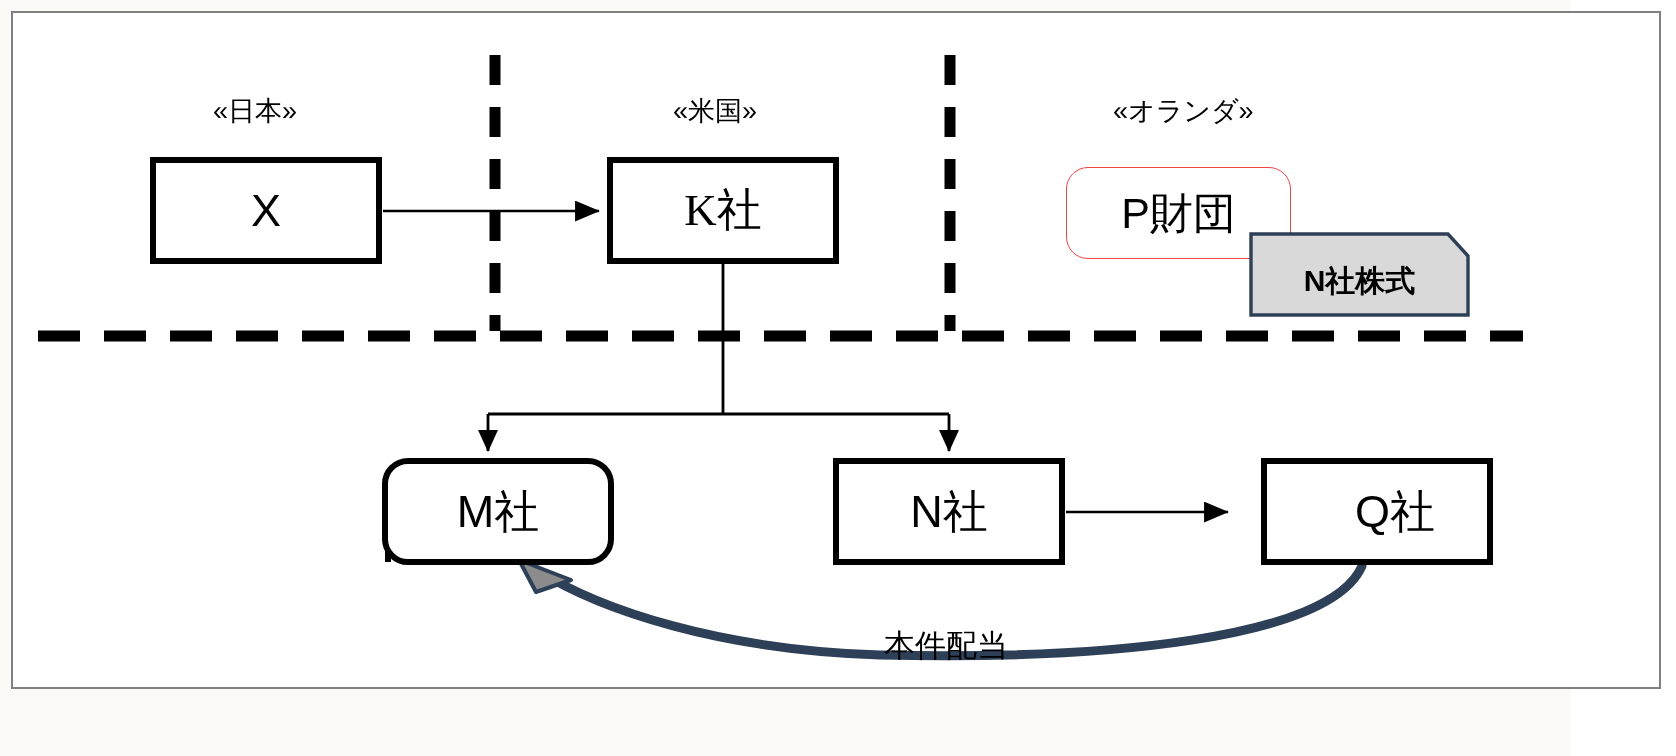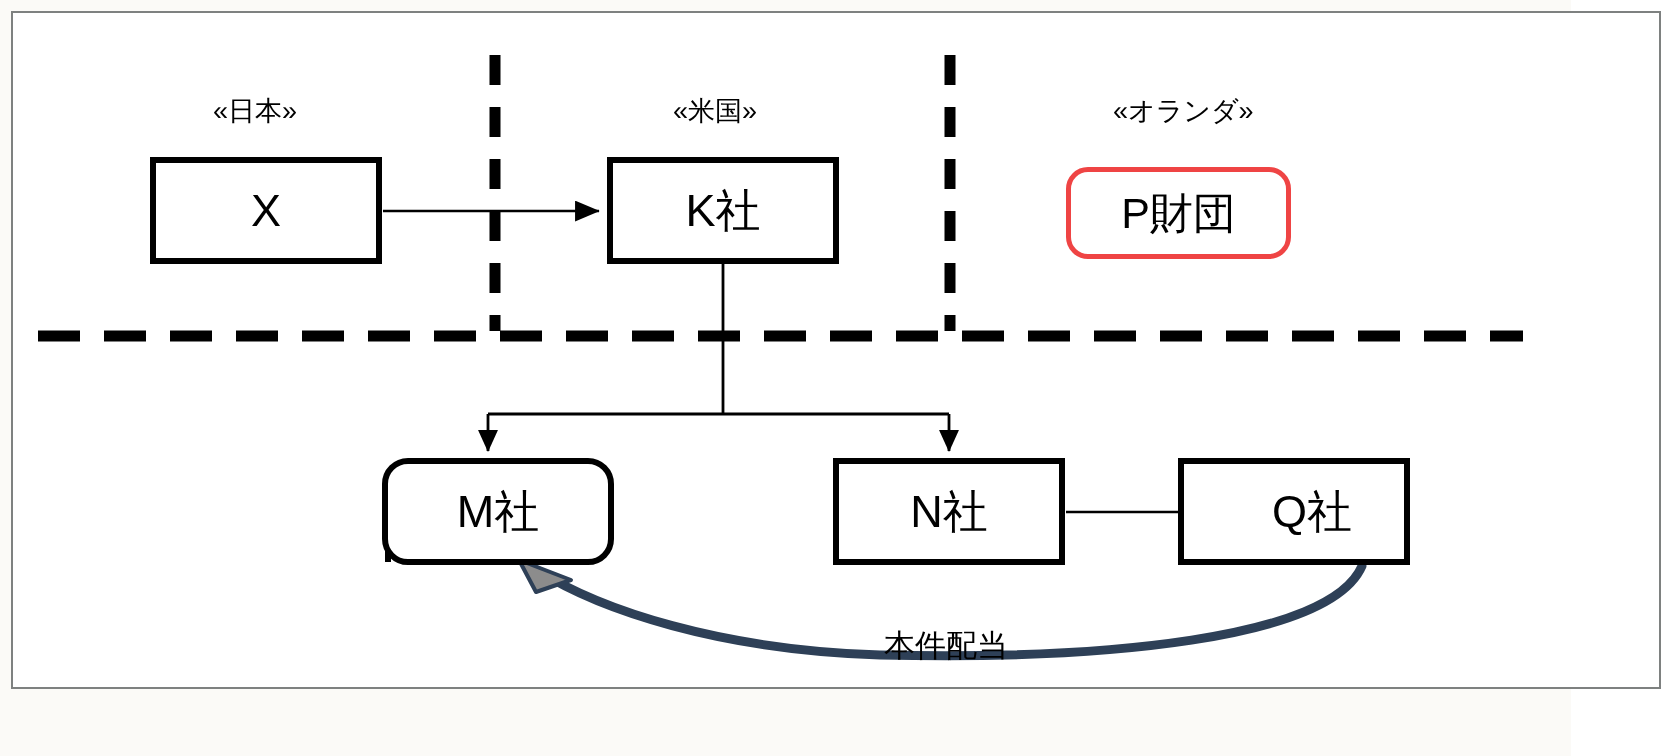--- a/index.html
+++ b/index.html
@@ -49,21 +49,21 @@
     justify-content: center;
     color: #000000;
     font-size: 45px;
     font-weight: 400;
     line-height: 1;
     letter-spacing: 0px;
   }
   .rounded-box {
     position: absolute;
     background: #FFFFFF;
-    border: 5px solid #ef4444;
+    border: 1px solid #ef4444;
     border-radius: 22px;
     box-sizing: border-box;
     display: flex;
     align-items: center;
     justify-content: center;
     color: #000000;
     font-size: 43px;
     font-weight: 400;
     line-height: 1;
   }
@@ -145,27 +145,33 @@
 
   <div class="region-label" style="left:213px; top:98px;">«日本»</div>
 
   <div class="region-label" style="left:673px; top:98px;">«米国»</div>
 
   <div class="region-label" style="left:1113px; top:98px;">«オランダ»</div>
 
 
   <div class="box" style="left:150px; top:157px; width:232px; height:107px;">X</div>
 
-  <div class="box" style="left:607px; top:157px; width:232px; height:107px;">K社</div>
+  <div class="box" style="left:607px; top:157px; width:232px; height:107px;font-family:Liberation Serif, serif;">K社</div>
 
   <div class="rounded-box" style="left:1066px; top:167px; width:225px; height:92px;">P財団</div>
 
   <div class="box" style="left:382px; top:458px; width:232px; height:107px;border-radius:26px;">M社</div>
 
   <div class="box" style="left:833px; top:458px; width:232px; height:107px;">N社</div>
 
-  <div class="box" style="left:1178px; top:458px; width:232px; height:107px;padding-left:36px;">Q社</div>
+  <div class="box" style="left:1261px; top:458px; width:232px; height:107px;padding-left:36px;">Q社</div>
 
+  <div class="note" style="left:1249px; top:232px; width:221px; height:85px;">
+    <svg class="note-shape" viewBox="0 0 221 85" preserveAspectRatio="none">
+      <path d="M2,2 L199,2 L219,24 L219,83 L2,83 Z" fill="#D9D9D9" stroke="#2E4057" stroke-width="3.4" stroke-linejoin="miter"></path>
+    </svg>
+    <span class="note-text">N社株式</span>
+  </div>
 
 
   <div class="edge-label" style="left:884px; top:630px;">本件配当</div>
 
 </div>
 
 </body></html>

